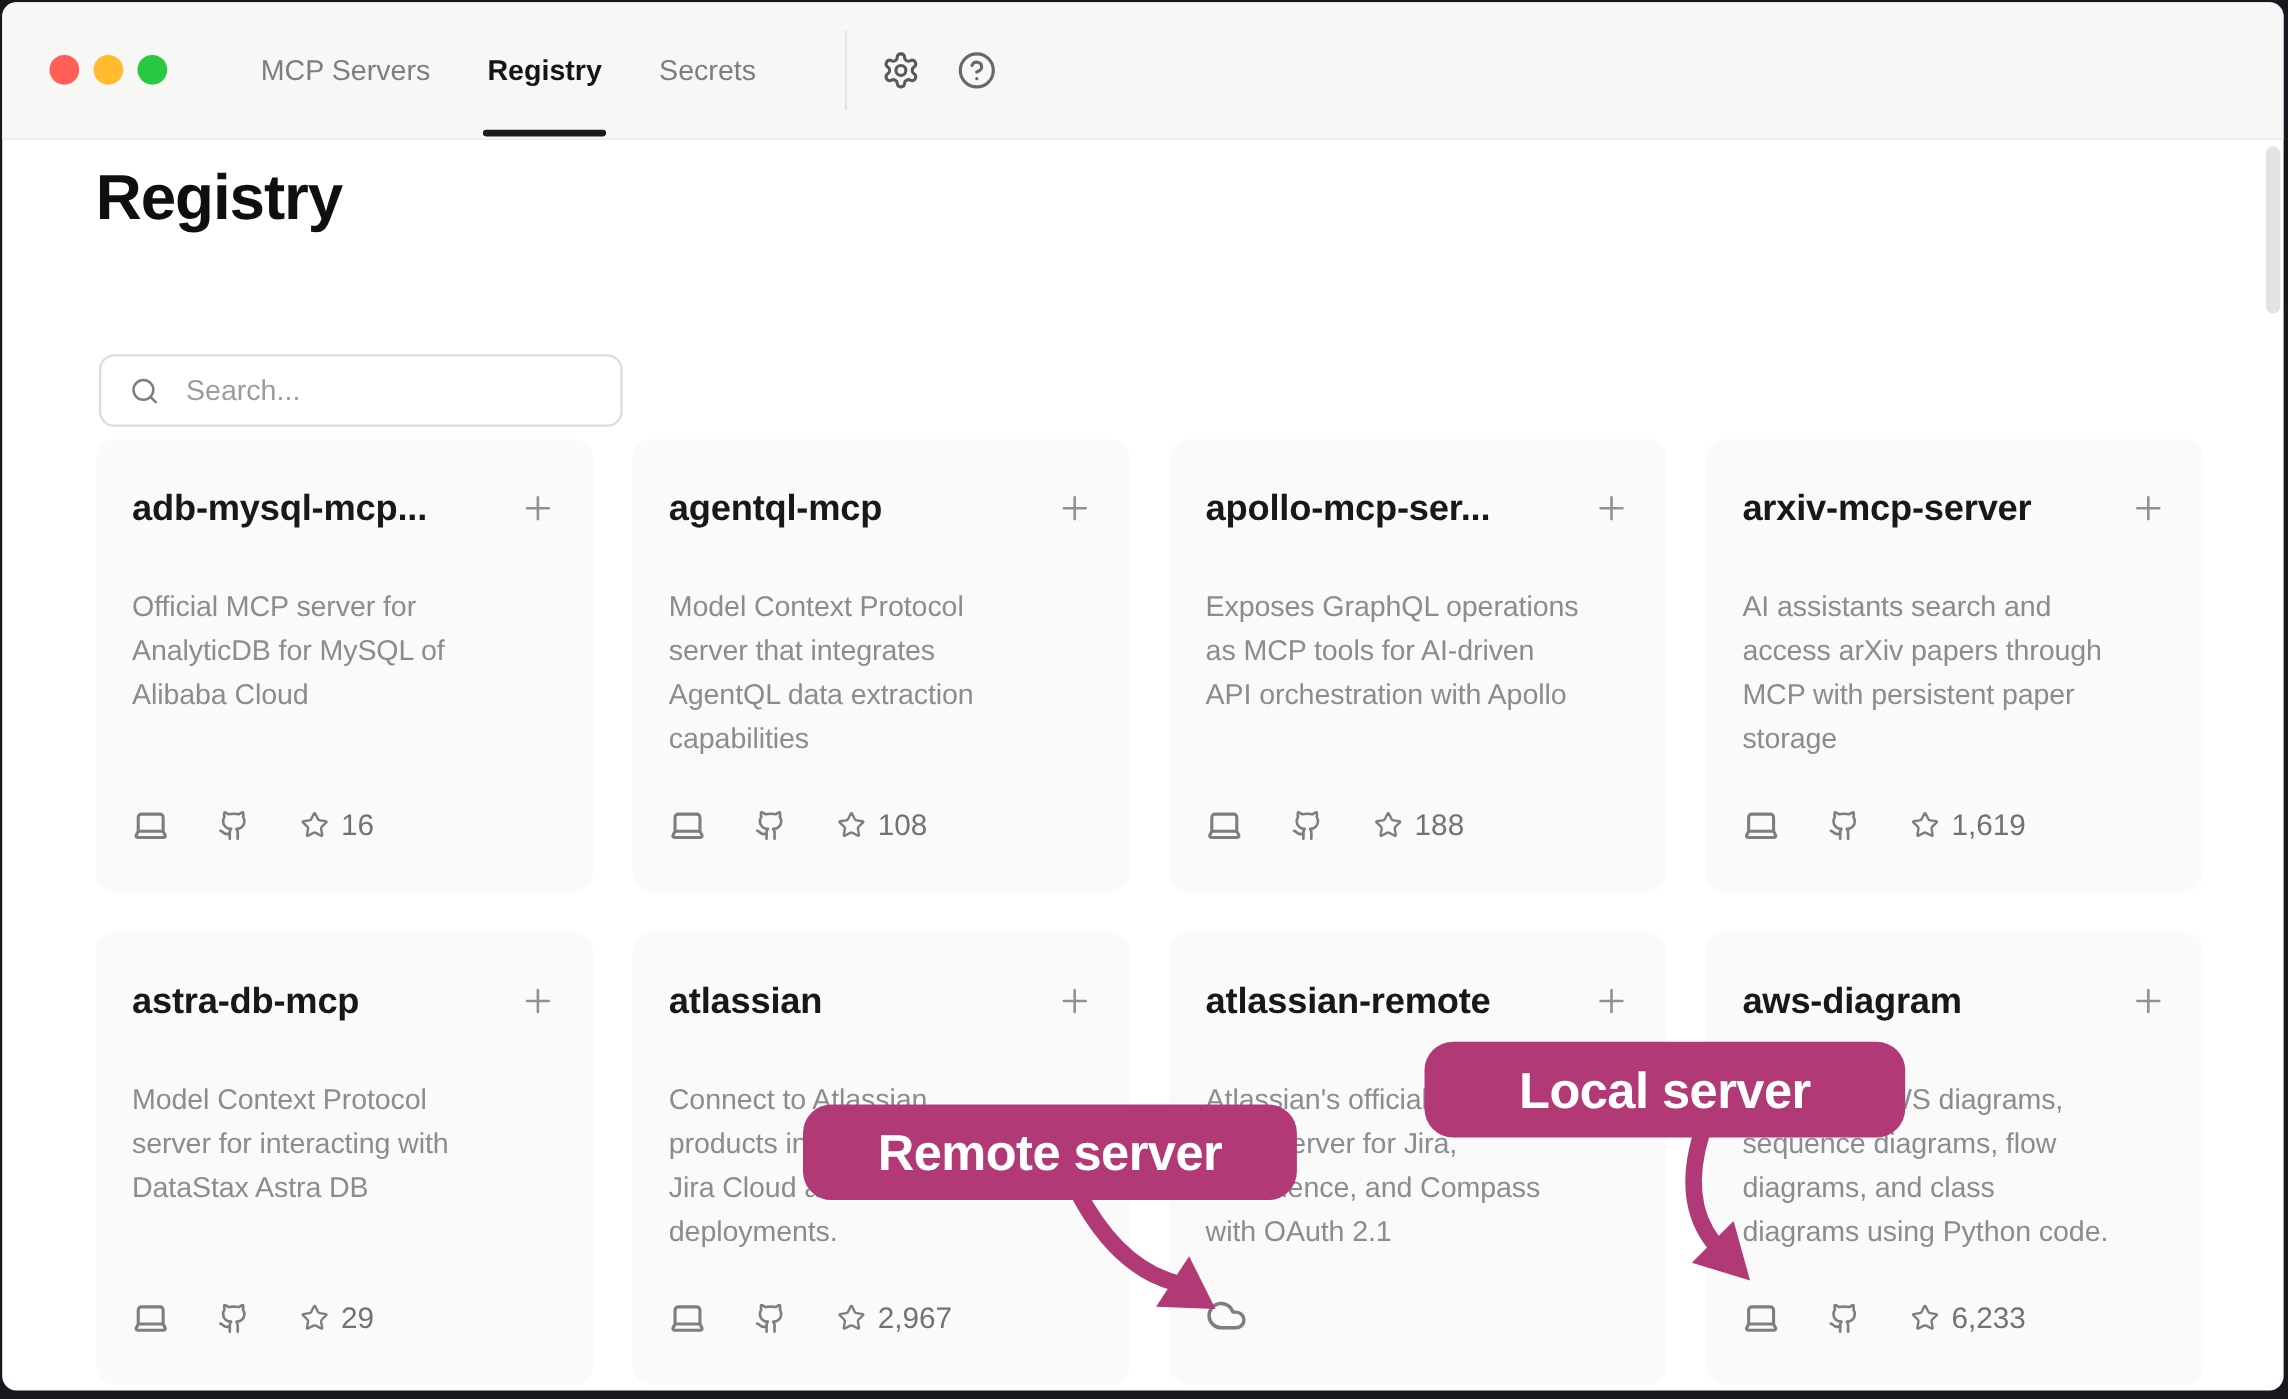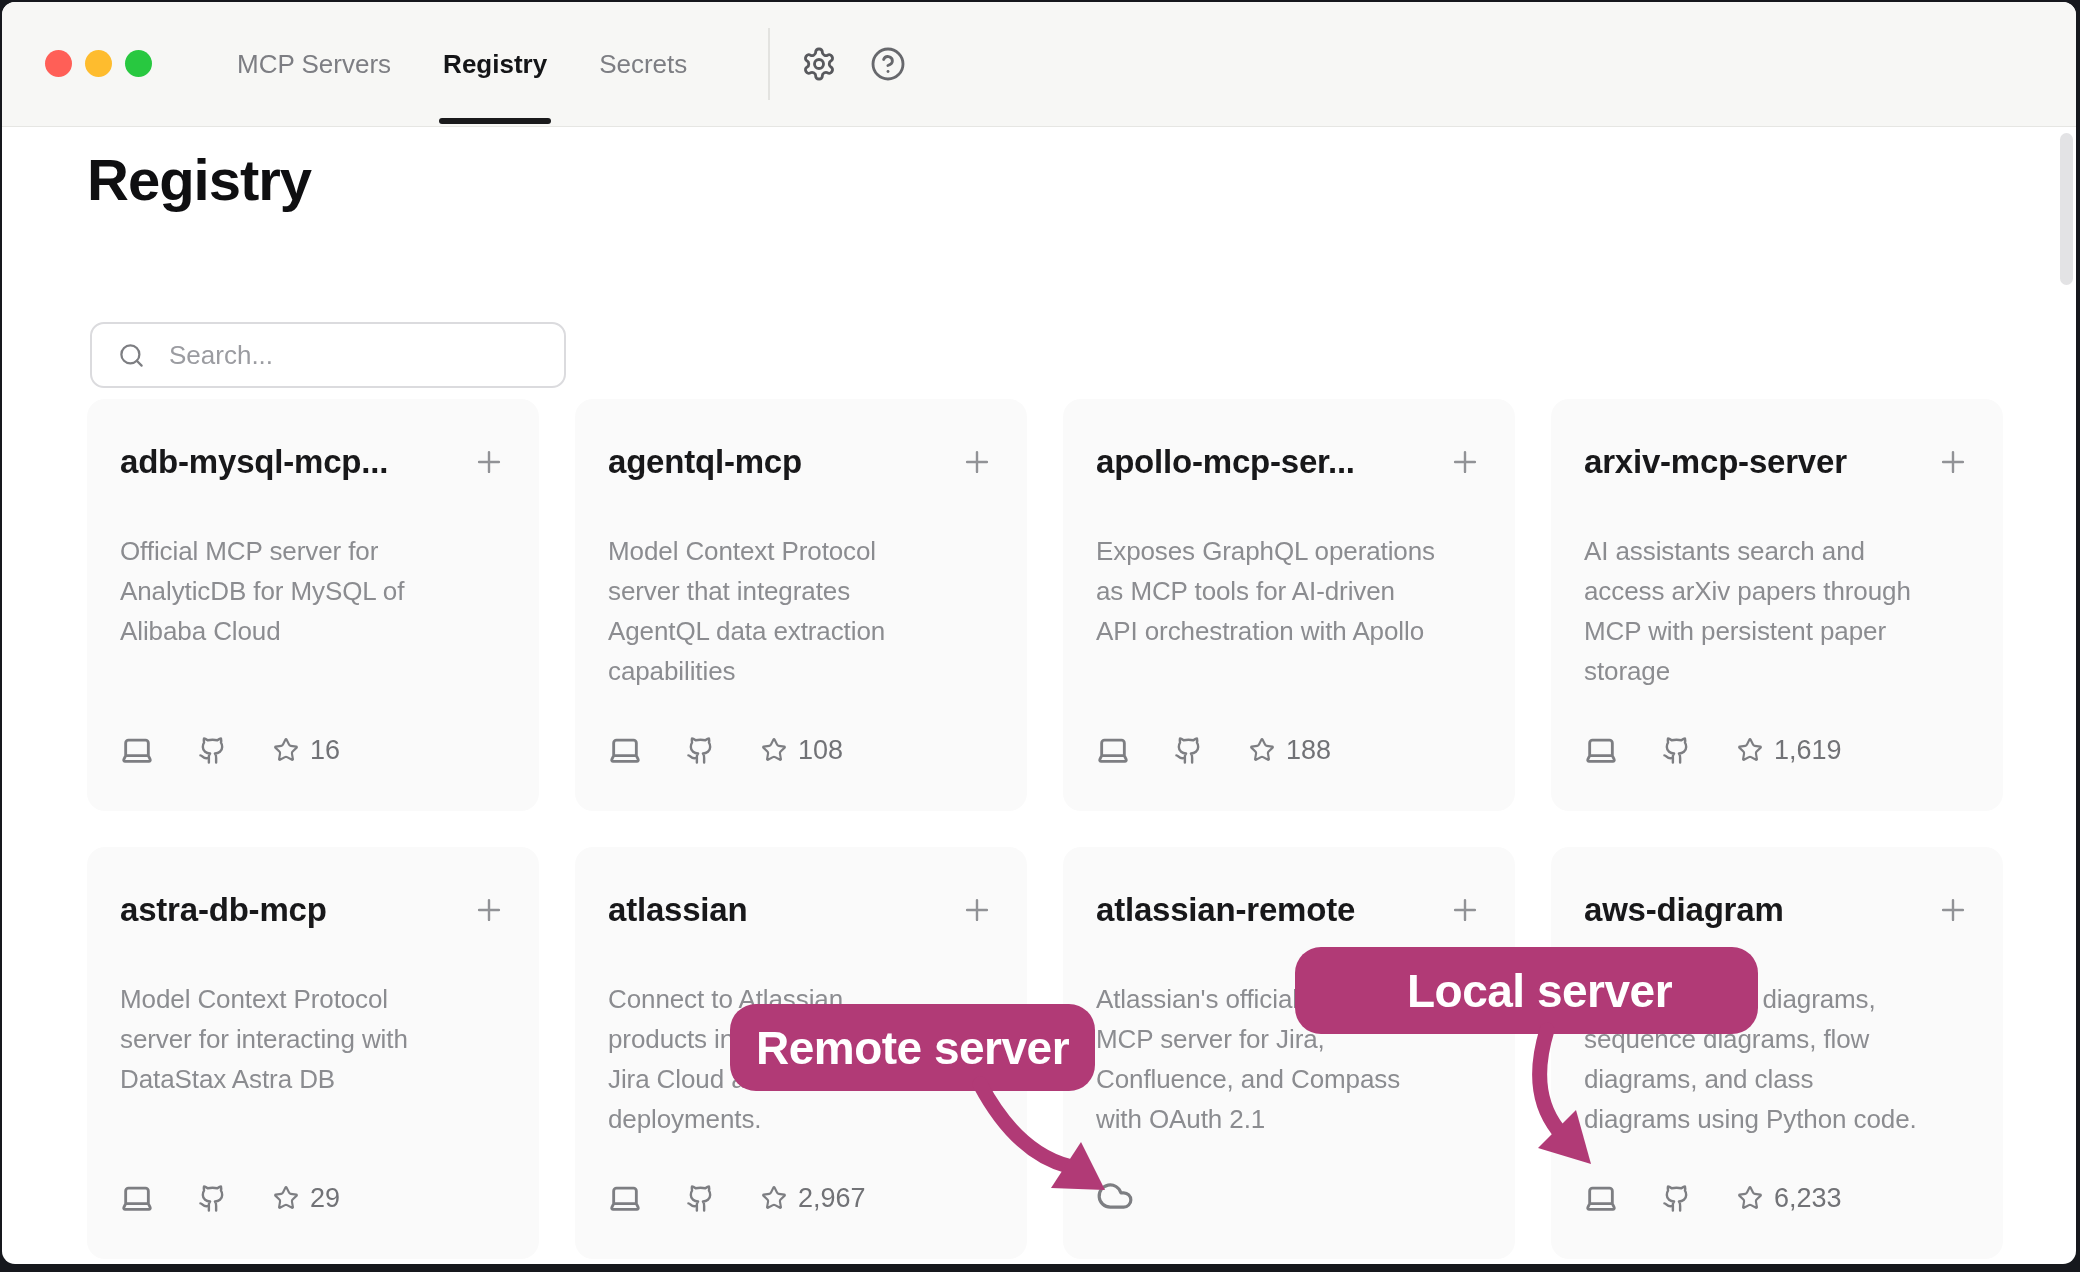--- a/index.html
+++ b/index.html
@@ -84,22 +84,22 @@
   .fi-star svg{width:26px;height:26px;}
   .star-count{margin-left:11px;font-size:27px;color:#717276;}
   .fi-cloud svg{width:38px;height:38px;}
 
   
   .callout{
     position:absolute;z-index:40;background:var(--accent,#b13a76);border-radius:26px;
     color:#fff;font-size:46px;font-weight:700;letter-spacing:-0.5px;
     display:flex;align-items:center;justify-content:center;
   }
-  .co-remote{left:728px;top:1002px;width:365px;height:87px;}
-  .co-local{left:1293px;top:945px;width:437px;height:87px;padding-left:26px;}
+  .co-remote{left:728px;top:1002px;width:449px;height:87px;}
+  .co-local{left:1293px;top:945px;width:437px;height:87px;}
   .arrows{position:absolute;left:0;top:0;z-index:40;pointer-events:none;}
 </style>
 </head>
 <body>
 
 <div class="window">
 
   <header class="titlebar">
     <div class="traffic">
       <button class="dot" style="background: rgb(255, 95, 87);"></button>

